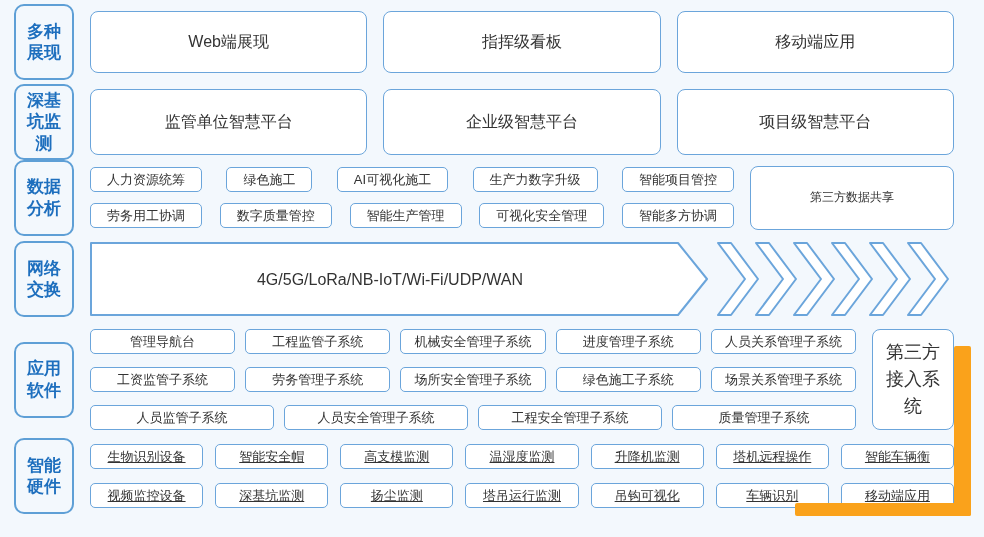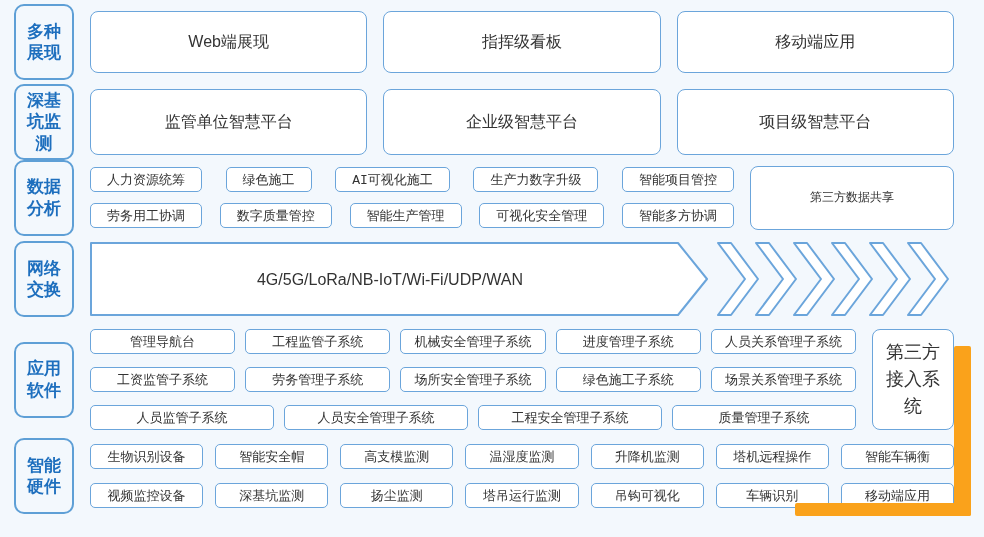--- a/index.html
+++ b/index.html
@@ -34,27 +34,27 @@
     background:#ffffff;border:1.5px solid #6ba5db;border-radius:8px;
     display:flex;align-items:center;justify-content:center;
     box-sizing:border-box;color:#333;white-space:nowrap;
   }
   .big-row{width:100%;height:100%;display:flex;gap:16px;}
   .big{flex:1;height:100%;font-size:16px;}
   .vgrid{flex:1;height:100%;display:flex;flex-direction:column;justify-content:space-between;box-sizing:border-box;min-width:0;}
   .spread{display:flex;justify-content:space-between;}
   .grid-row{display:flex;}
   .small{height:25px;border-radius:5px;font-size:13px;}
-  .pad{padding:0 16px;font-family:Liberation Mono, monospace;}
+  .pad{padding:0 16px;}
   .an-grid{padding:3px 0;}
   .sw-grid{padding:2px 0;}
   .sw-grid .grid-row{gap:10px;}
   .sw-grid .small{flex:1;padding:0 4px;min-width:0;}
   .hw-grid{padding:2px 0;}
-  .hw-grid .grid-row{gap:12px;}
+  .hw-grid .grid-row{gap:12px;text-decoration:underline;}
   .hw-grid .small{flex:1;padding:0 4px;min-width:0;}
   .side-box{margin-left:16px;}
   .an-side{width:204px;height:64px;font-size:12px;}
   .sw-side{width:82px;height:101px;font-size:18px;white-space:normal;text-align:center;line-height:1.5;padding:0 9px;}
   .net-svg{display:block;flex:1;height:78px;}
   .arrow-shape{fill:#ffffff;stroke:#6ba5db;stroke-width:2;stroke-linejoin:round;}
   .arrow-text{fill:#333;font-size:16px;font-family:"Liberation Sans","DejaVu Sans",sans-serif;}
   .hl{position:absolute;background:#faa21b;border-radius:2px;}
   .hl-v{left:954px;top:346px;width:17px;height:170px;}
   .hl-h{left:795px;top:503px;width:176px;height:13px;}

